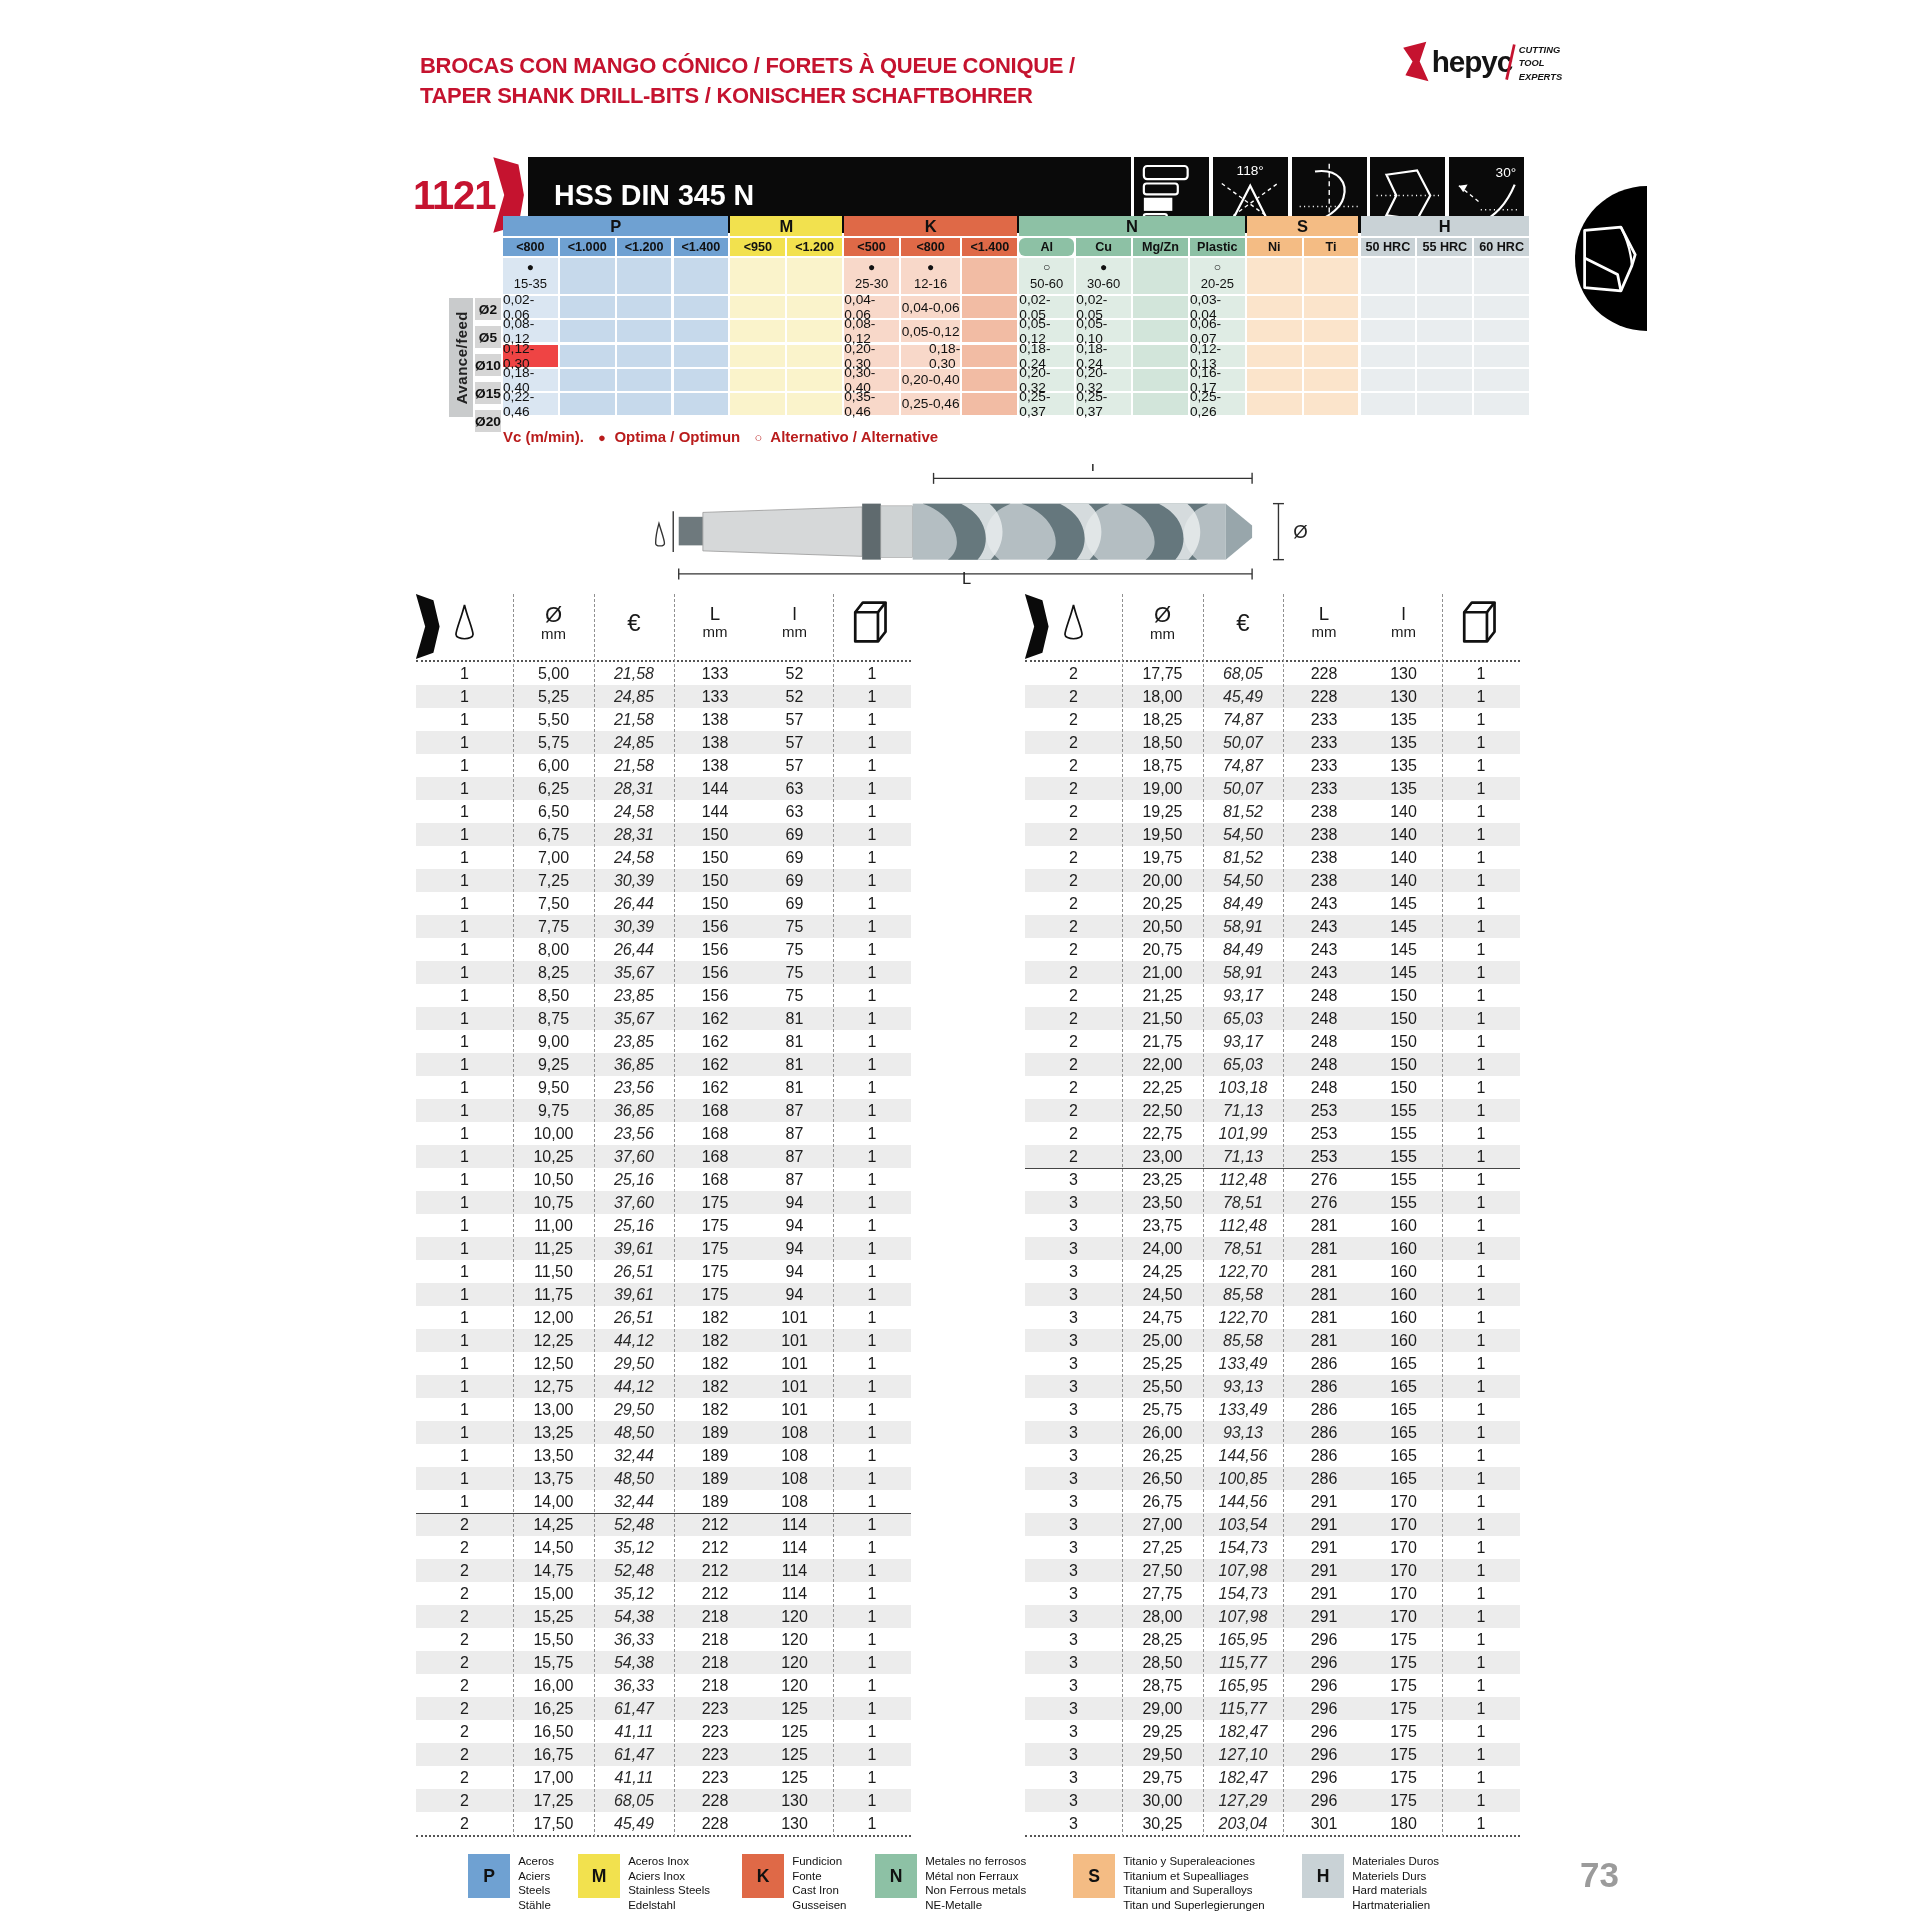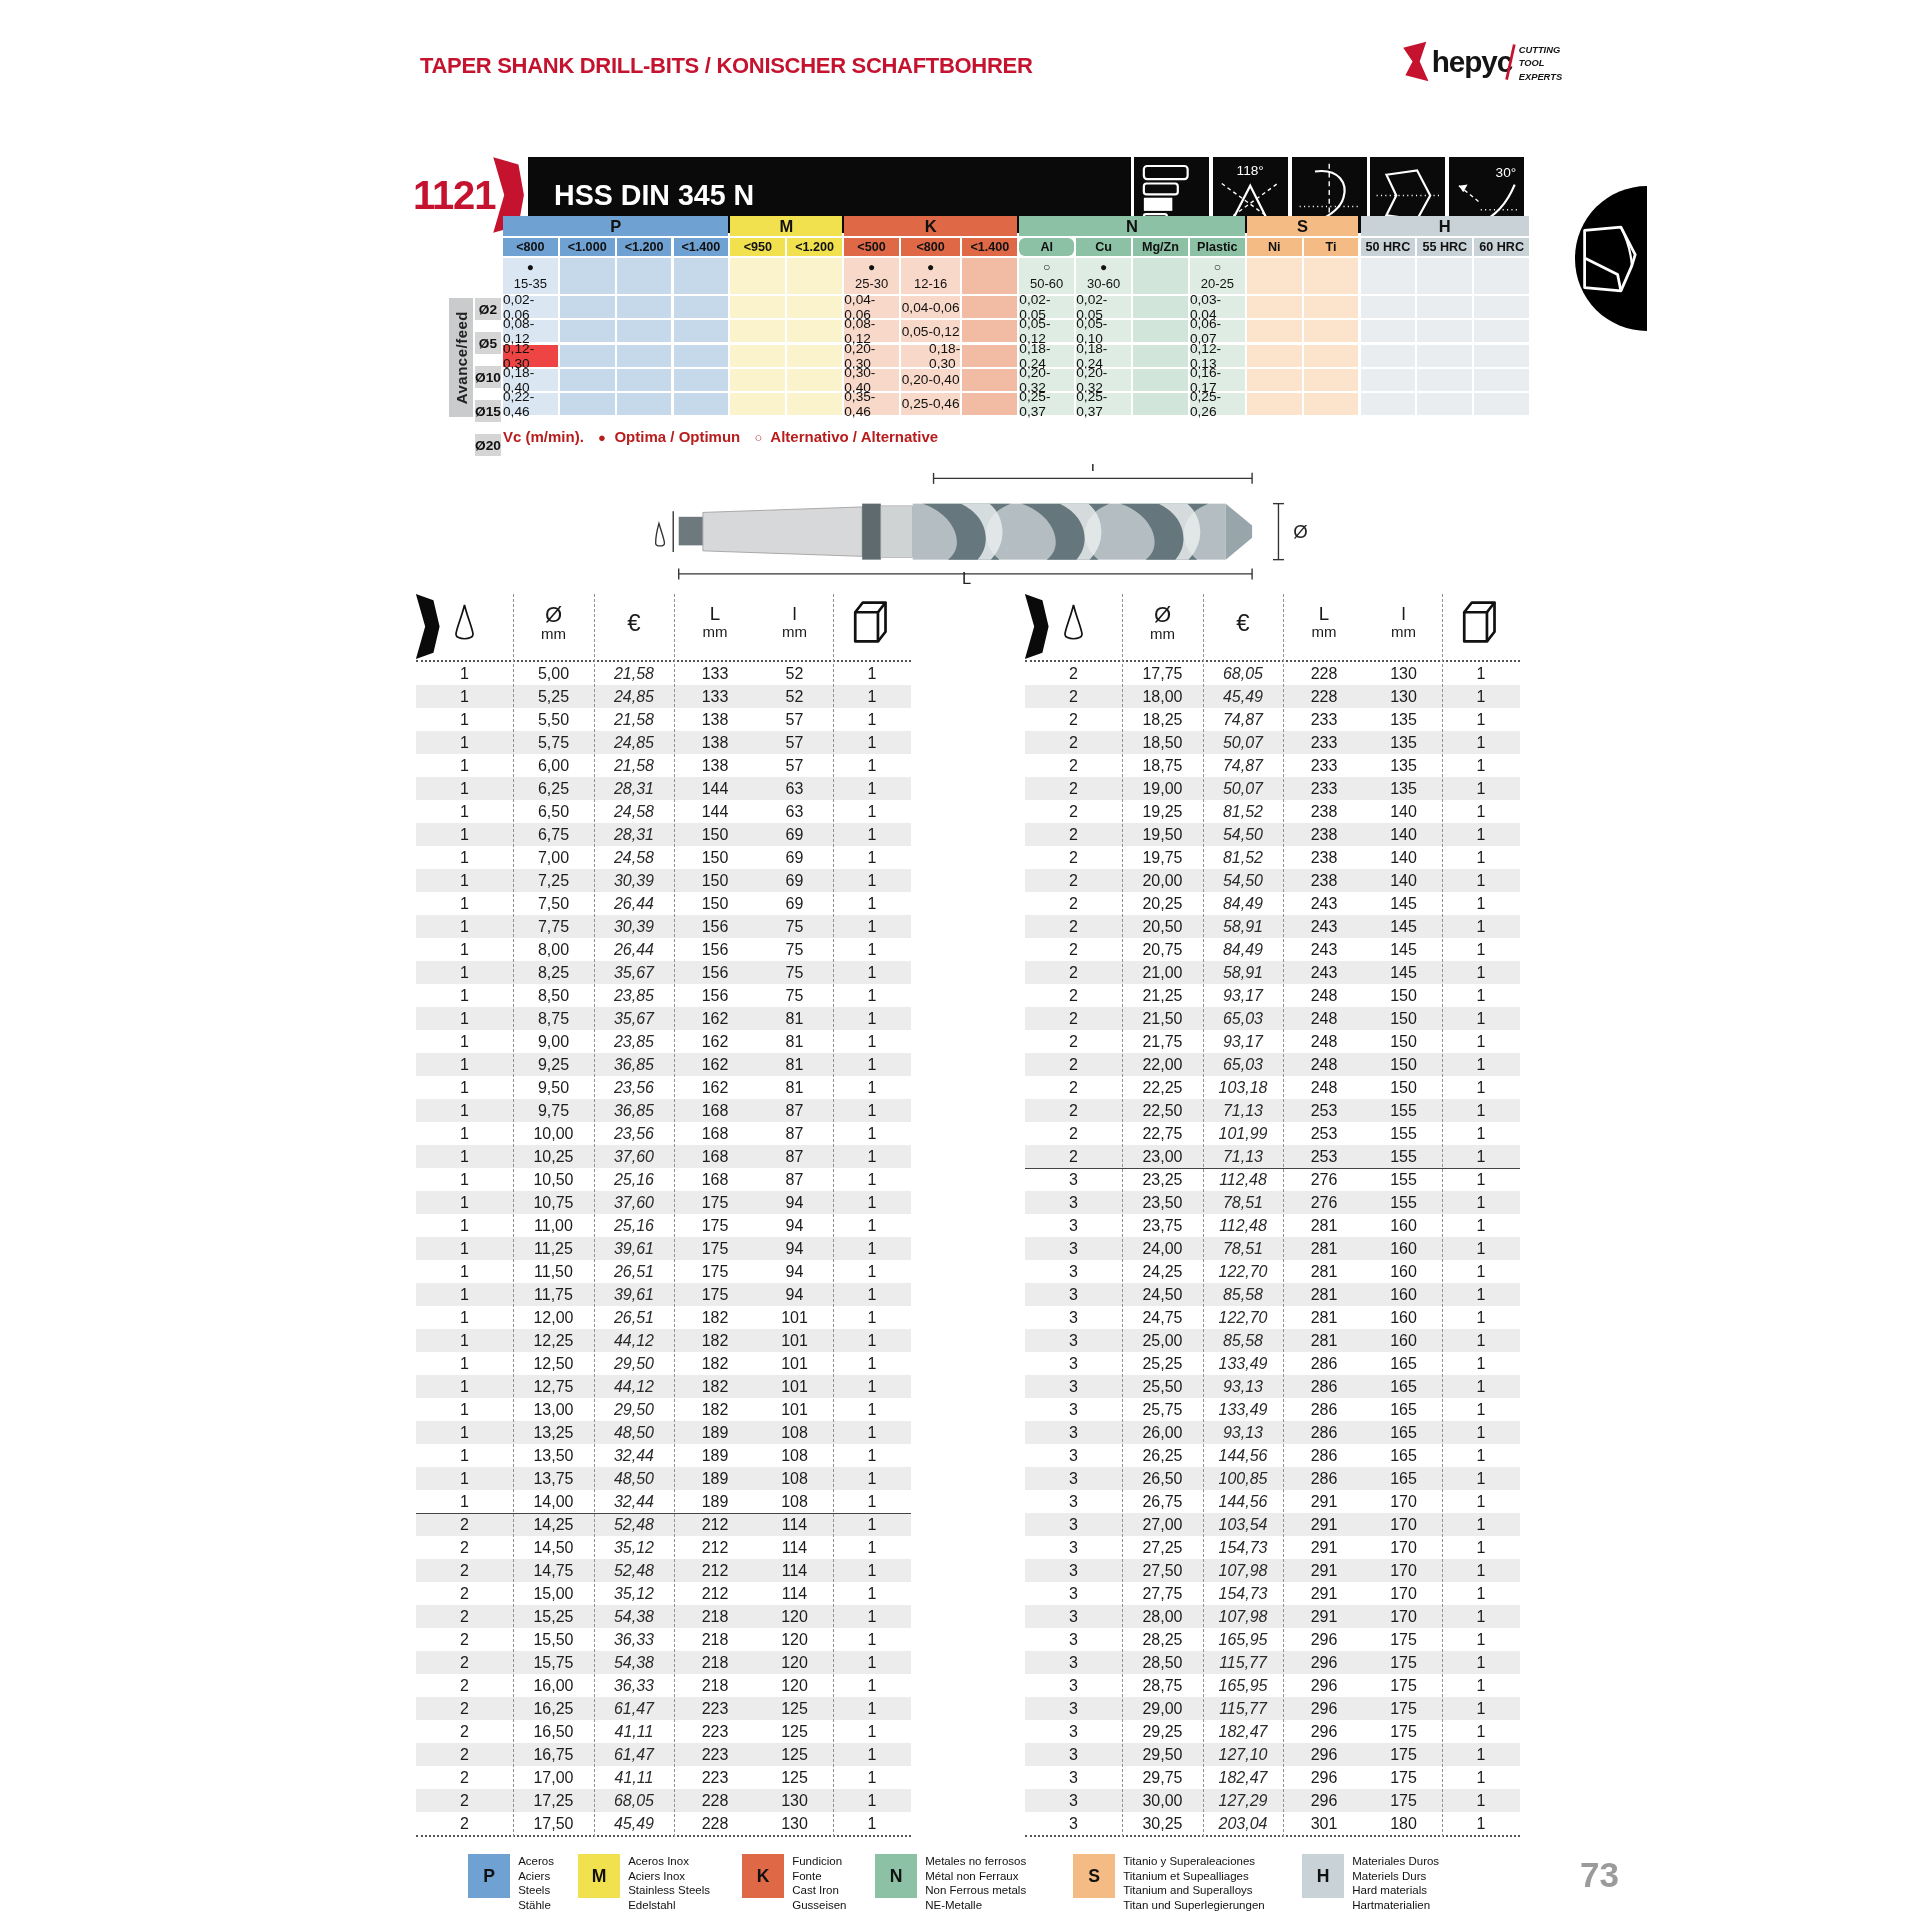--- a/index.html
+++ b/index.html
@@ -26,21 +26,21 @@
               display:grid; grid-template-columns:repeat(18,1fr);
               grid-template-rows:20px 17.6px 36px 22px 22px 22px 22px 22px; gap:2.2px; }
   .m-band { display:flex; align-items:center; justify-content:center; font-size:16.5px; font-weight:700; color:#111; }
   .m-sub  { display:flex; align-items:center; justify-content:center; font-size:12.6px; font-weight:700; color:#111; }
   .m-vc   { display:flex; flex-direction:column; align-items:center; justify-content:center; font-size:13px; color:#111; line-height:16.5px; }
   .m-vc .mk { font-size:12px; }
   .m-feed { display:flex; align-items:center; justify-content:center; font-size:13.7px; color:#111; }
   .mat-side { position:absolute; left:449px; top:298px; width:24px; height:119px; background:#c9cbcc;
               display:flex; align-items:center; justify-content:center; }
   .mat-side span { writing-mode:vertical-rl; transform:rotate(180deg); font-weight:700; font-size:15px; color:#222; letter-spacing:0.5px; }
-  .mat-dias { position:absolute; left:475px; top:298px; width:26px; display:flex; flex-direction:column; gap:12px; }
+  .mat-dias { position:absolute; left:475px; top:298px; width:26px; display:flex; flex-direction:column; gap:6px; }
   .mat-dias div { height:22px; background:#d5d5d5; display:flex; align-items:center; justify-content:center;
                   font-weight:700; font-size:13.7px; color:#111; }
   .mat-caption { position:absolute; left:503px; top:428px; font-size:15px; font-weight:700; color:#b91c1c; }
   .mat-caption .mk { font-size:13px; padding:0 4.4px 0 10px; }
 
   
   .diagram { position:absolute; left:626px; top:464px; }
 
   
   .price-table { position:absolute; top:586px; width:495px; }
@@ -73,20 +73,21 @@
   
   .side-tab { position:absolute; left:1575px; top:186px; width:72px; height:145px; background:#000;
               border-radius:72px 0 0 72px; display:flex; align-items:center; justify-content:center; }
 </style>
 </head>
 <body>
 
 <div class="page">
 
   <div class="title">
+    <div>BROCAS CON MANGO CÓNICO / FORETS À QUEUE CONIQUE /</div>
     <div>TAPER SHANK DRILL-BITS / KONISCHER SCHAFTBOHRER</div>
   </div>
 
   <svg class="logo" viewBox="0 0 300 78">
     <path d="M4 14 L46 3 L34 39 L50 75 L8 64 L21 39 Z" fill="#C5132F"></path>
     <text x="56" y="58" font-size="54" font-weight="900" fill="#141414" letter-spacing="-2">hepyc</text>
     <line x1="206" y1="8" x2="192" y2="72" stroke="#C5132F" stroke-width="5"></line>
     <text x="214" y="24" font-size="17" font-style="italic" font-weight="700" fill="#141414">CUTTING</text>
     <text x="214" y="48" font-size="17" font-style="italic" font-weight="700" fill="#141414">TOOL</text>
     <text x="214" y="72" font-size="17" font-style="italic" font-weight="700" fill="#141414">EXPERTS</text>

